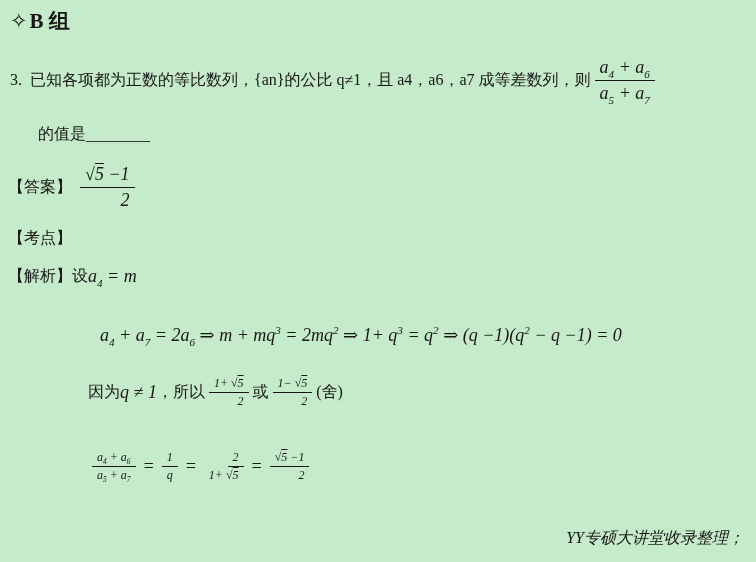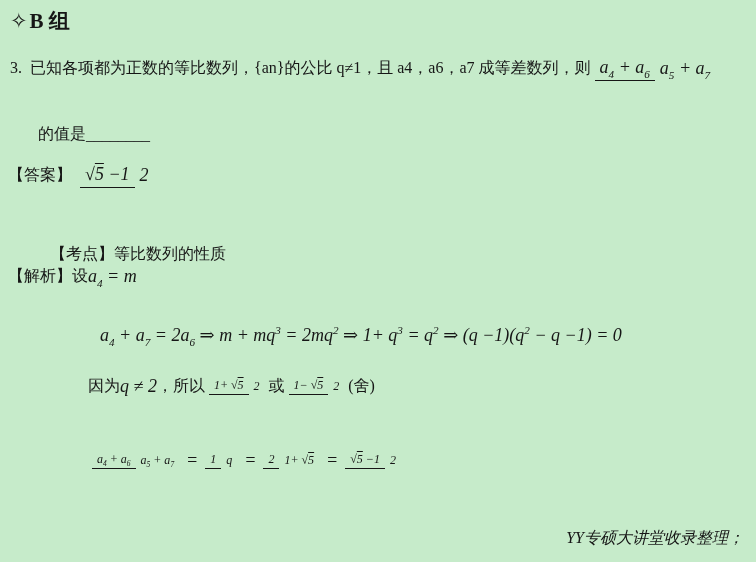--- a/index.html
+++ b/index.html
@@ -12,31 +12,31 @@
     position:relative;
     overflow:hidden;
   }
   .abs{position:absolute;}
   .row{display:flex;align-items:center;white-space:nowrap;}
   .cjk{font-style:normal;}
   .math{font-family:"Liberation Serif","DejaVu Serif",serif;font-style:italic;font-size:18px;}
   .math sub{font-size:0.62em;font-style:italic;line-height:0;}
   .math sup{font-size:0.62em;line-height:0;}
   .ovl{text-decoration:overline;}
-  .frac{display:inline-flex;align-items:flex-start;vertical-align:middle;margin:0 4px;line-height:1.25;}
+  .frac{display:inline-flex;flex-direction:column;align-items:flex-end;vertical-align:middle;margin:0 4px;line-height:1.25;}
   .frac .num{padding:0 5px 1px 5px;border-bottom:1.4px solid #161616;text-align:center;}
   .frac .den{padding:1px 5px 0 5px;text-align:center;}
   #title{left:10px;top:7px;font-size:21px;font-weight:bold;}
   #title .star{font-weight:normal;margin-right:2px;}
   #problem{left:10px;top:56px;width:744px;}
   #problem .num-label{margin-right:8px;}
   #blank-line{left:38px;top:124px;}
   #answer{left:8px;top:163px;}
   #answer .frac{font-size:18px;margin-left:8px;}
-  #concept{left:8px;top:244px;margin-left:42px;}
+  #concept{left:8px;top:228px;}
   #analysis-line1{left:8px;top:266px;text-align:right;}
   #sol-line2{left:100px;top:324px;}
   #sol-line3{left:88px;top:376px;}
   #sol-line4{left:88px;top:450px;}
   #sol-line4 .frac,#sol-line3 .frac{font-size:12px;}
   .eq-sign{font-style:italic;margin:0 3px;font-size:18px;}
   #footer{right:12px;top:528px;font-style:italic;font-size:16px;}
 </style>
 </head>
 <body style="background: rgb(198, 235, 202); color: rgb(22, 22, 22);">
@@ -63,36 +63,35 @@
 <div id="answer" class="abs row">
   <span class="cjk">【答案】</span>
   <span class="frac math">
     <span class="num">√<span class="ovl">5</span> −1</span>
     <span class="den">2</span>
   </span>
 </div>
 
 <div id="concept" class="abs row">
   <span class="cjk">【考点】</span>
-  <span class="cjk">等比数列的性质</span>
 </div>
 
 <div id="analysis-line1" class="abs row">
   <span class="cjk">【解析】</span>
   <span class="cjk">设</span>
   <span class="math">a<sub>4</sub> = m</span>
 </div>
 
 <div id="sol-line2" class="abs row">
   <span class="math">a<sub>4</sub> + a<sub>7</sub> = 2a<sub>6</sub> ⇒ m + mq<sup>3</sup> = 2mq<sup>2</sup> ⇒ 1+ q<sup>3</sup> = q<sup>2</sup> ⇒ (q −1)(q<sup>2</sup> − q −1) = 0</span>
 </div>
 
 <div id="sol-line3" class="abs row">
   <span class="cjk">因为</span>
-  <span class="math">q ≠ 2</span>
+  <span class="math">q ≠ 1</span>
   <span class="cjk">，所以</span>
   <span class="frac math">
     <span class="num">1+ √<span class="ovl">5</span></span>
     <span class="den">2</span>
   </span>
   <span class="cjk">或</span>
   <span class="frac math">
     <span class="num">1− √<span class="ovl">5</span></span>
     <span class="den">2</span>
   </span>

